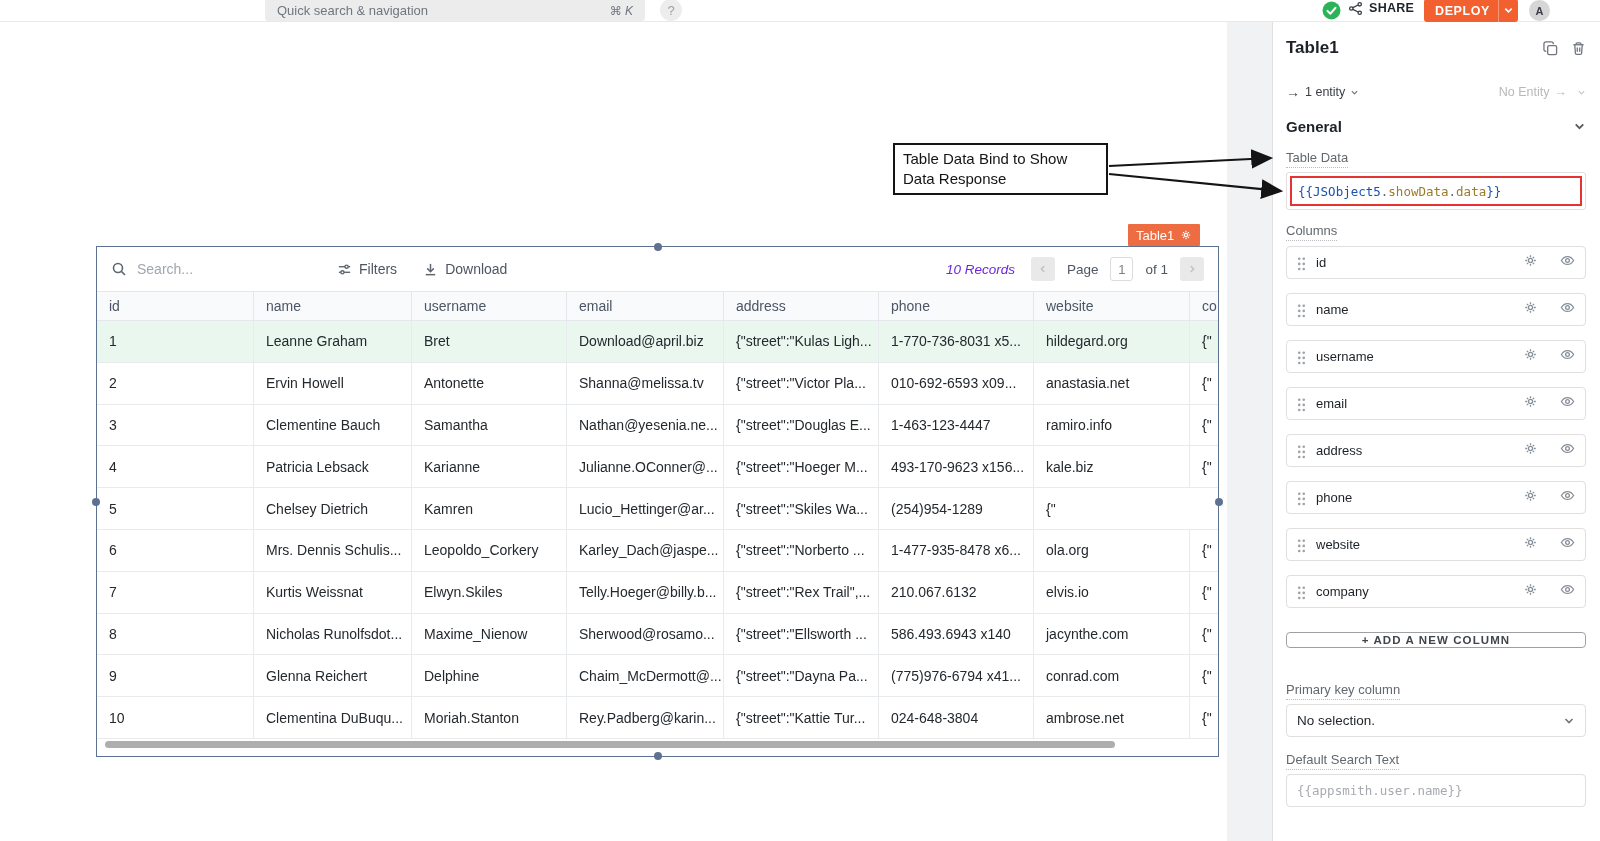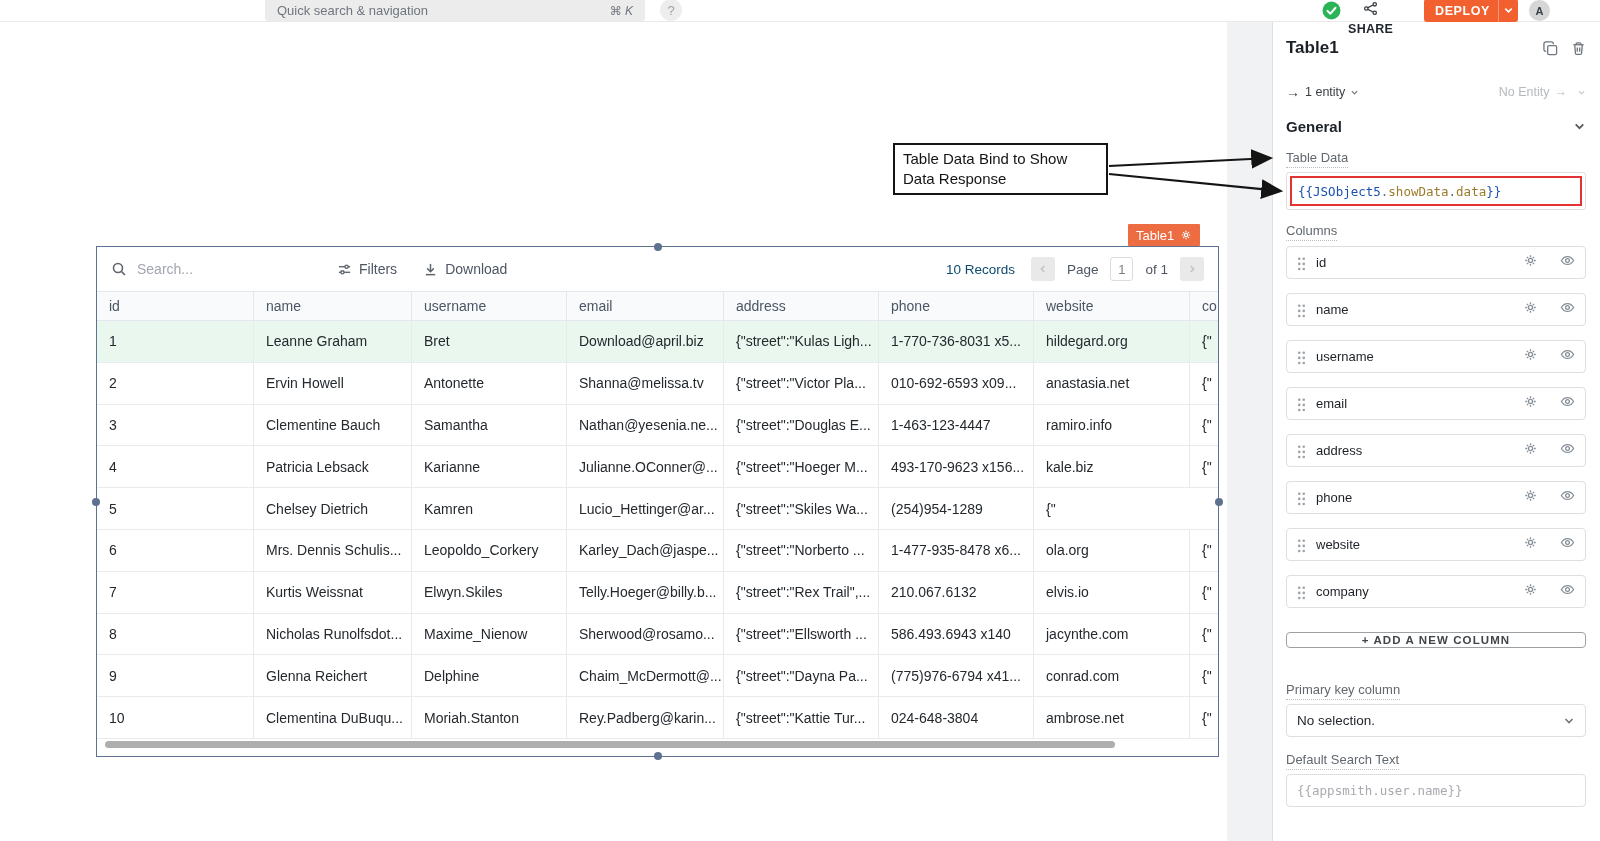--- a/index.html
+++ b/index.html
@@ -10,22 +10,22 @@
   
   .topbar{position:absolute;left:0;top:0;width:1600px;height:22px;background:#fff;
     border-bottom:1px solid #e9e9e9;z-index:5;}
   .qsearch{position:absolute;left:265px;top:0;width:380px;height:21px;background:#ececec;
     border-radius:0 0 3px 3px;display:flex;align-items:center;padding:0 12px;}
   .qsearch .ph{font-size:13px;color:#6f767e;}
   .qsearch .kbd{margin-left:auto;font-size:12px;font-style:italic;color:#6f767e;}
   .helpdot{position:absolute;left:660px;top:-1px;width:22px;height:22px;border-radius:50%;
     background:#ededed;color:#9aa0a6;font-size:13px;display:flex;align-items:center;justify-content:center;}
   .okdot{position:absolute;left:1322px;top:1px;width:19px;height:19px;}
-  .share{position:absolute;left:1348px;top:1px;display:flex;align-items:center;gap:6px;
-    font-size:12.5px;font-weight:600;color:#1e242b;letter-spacing:.3px;flex-direction:column;}
+  .share{position:absolute;left:1348px;top:1px;display:flex;align-items:flex-start;gap:6px;
+    font-size:12.5px;font-weight:600;color:#1e242b;letter-spacing:.3px;}
   .share svg{width:15px;height:15px;color:#393e44;}
   .deploy{position:absolute;left:1424px;top:-1px;height:23px;width:94px;background:#f3602f;
     border-radius:3px;display:flex;align-items:center;color:#fff;}
   .deploy .lbl{font-size:12.5px;font-weight:700;letter-spacing:.6px;padding:0 8px 0 11px;}
   .deploy .div{width:1px;height:100%;background:rgba(255,255,255,.35);}
   .deploy .chev{width:20px;display:flex;justify-content:center;}
   .deploy svg{width:11px;height:11px;}
   .avatar{position:absolute;left:1529px;top:0;width:21px;height:21px;border-radius:50%;
     background:#d6d6d6;color:#3a3f45;font-size:11px;font-weight:600;
     display:flex;align-items:center;justify-content:center;}
@@ -52,21 +52,21 @@
   .h-top{left:50%;top:-4px;margin-left:-4px;} .h-bottom{left:50%;bottom:-4px;margin-left:-4px;}
   .h-left{left:-5px;top:50%;margin-top:-4px;} .h-right{right:-5px;top:50%;margin-top:-4px;}
 
   .ttoolbar{height:44px;display:flex;align-items:center;padding:0 14px;font-size:14px;color:#4e5663;}
   .tsearch{display:flex;align-items:center;gap:10px;width:226px;}
   .tsearch svg{width:16px;height:16px;color:#5f666e;}
   .tsearch .ph{color:#a0a6ae;}
   .titem{display:flex;align-items:center;gap:7px;margin-right:26px;color:#4e5663;}
   .titem svg{width:15px;height:15px;color:#5f666e;}
   .tright{margin-left:auto;display:flex;align-items:center;gap:12px;}
-  .records{font-size:13.5px;color:#0c4a6e;margin-right:4px;}
+  .records{font-size:13.5px;color:#6d28d9;margin-right:4px;font-style:italic;}
   .pgbtn{width:24px;height:24px;background:#e9e9e9;border-radius:3px;display:flex;
     align-items:center;justify-content:center;color:#c2c2c2;}
   .pgbtn svg{width:10px;height:10px;}
   .pglabel{font-size:13.5px;color:#4e5663;}
   .pginput{width:23px;height:24px;border:1px solid #dcdcdc;border-radius:3px;text-align:center;
     font-size:13px;color:#7a7f87;background:#fff;font-family:inherit;}
 
   .thead{height:30px;display:flex;background:#f8fafc;border-top:1px solid #e4e7eb;
     border-bottom:1px solid #e4e7eb;}
   .th{display:flex;align-items:center;padding:0 12px;font-size:14px;color:#4c5664;

